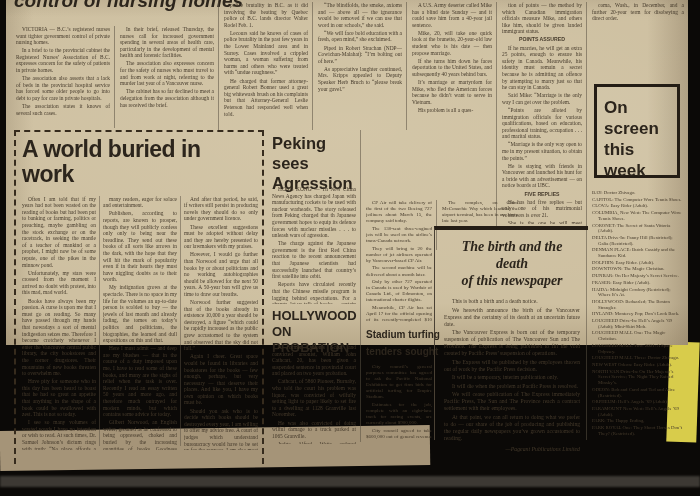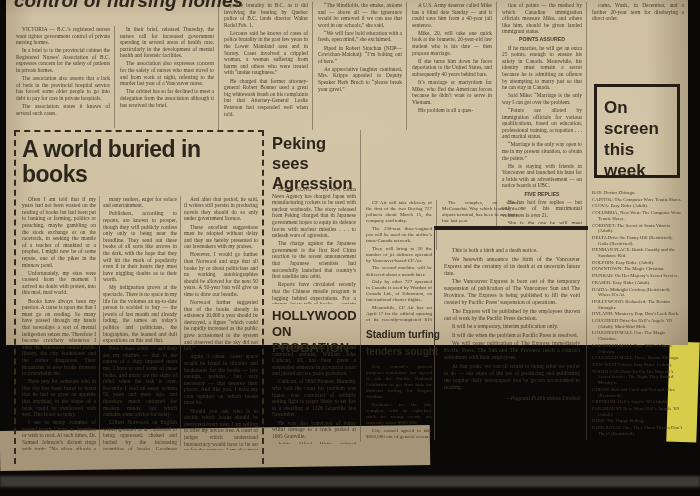--- a/index.html
+++ b/index.html
@@ -153,21 +153,21 @@
         <p class="listing">NORTH VAN Drive-In: On Her Majesty’s Secret Service; The Night They Raided Minsky’s.</p>
         <p class="listing">ODEON: Bob and Carol and Ted and Alice (Restricted).</p>
         <p class="listing">ORPHEUM: Hell’s Angels ’69 (Adult).</p>
         <p class="listing">PARAMOUNT New West: Hell’s Angels ’69 (Adult).</p>
         <p class="listing">PARK: The Happy Ending.</p>
         <p class="listing">PARK ROYAL One: They Shoot Horses Don’t They? (Restricted).</p>
         <p class="listing">PARK ROYAL Two: Janey (Adult).</p>
       </div>
 
     <div class="abs books-box">
-      <div class="headline books-headline">A world buried in books</div>
+      <div class="headline books-headline">A world buried in work</div>
       <div class="books-cols">
         <div class="col books-col">
             <p class="para">Often I am told that if my years had not been wasted on the reading of books but had been put to banking or farming, politics or preaching, maybe gambling on the stock exchange or on the racetrack, in seeking the mantle of a teacher of mankind or a prophet, I might now be of some repute, one of the pikes in the minnow pond.</p>
             <p class="para">Unfortunately, my stars were crossed from the moment I arrived no doubt with protest, into this mad, mad world.</p>
             <p class="para">Books have always been my passion. A curse is upon me that I must go on reading. So many have passed through my hands that nowadays a sort of mental indigestion seizes me. Therefore I become crotchety whenever I enter the Vancouver central public library, the city bookstores and the corner drugstores. Their mountains of new books threaten to overwhelm me.</p>
             <p class="para">Have pity for someone who in this day has been heard to boast that he had so great an appetite that anything in the shape of a book could be swallowed with zest. This is not so today.</p>
             <p class="para">I see so many volumes of wasted words I have no intention or wish to read. At such times, Dr. Samuel Johnson’s dictum rings with truth: “No place affords a more striking conviction of the vanity of human hopes than a public library.” It also applies to bookstores and especially to the garish displays in the drugstores where the peekers gather.</p>
           </div>
         <i class="books-div"></i>
         <div class="col books-col">
@@ -214,20 +214,22 @@
         <p class="para">The second machine will be delivered about a month later.</p>
         <p class="para">Only by other 727 operated in Canada is used by Wardair of Canada Ltd., of Edmonton, on international charter flights.</p>
         <p class="para">Meanwhile, CP Air has set April 17 for the official opening of its recently-completed $10 million headquarters at Vancouver International Airport. Transport Minister Don Jamieson will officiate.</p>
       </div>
     <i class="vrule" style="left:430px;top:200px;height:50px;"></i>
     <div class="abs col tiny" style="left:436px;top:200px;width:76px;height:46px;">
         <p class="para">The complex, on Grant McConachie Way which leads to the airport terminal, has been in use since late last year.</p>
       </div>
 
     <div class="abs birth-box">
+      <div class="birth-headline">The birth and the death
+of this newspaper</div>
       <div class="col birth-body">
           <p class="para">This is both a birth and a death notice.</p>
           <p class="para">We herewith announce the birth of the Vancouver Express and the certainty of its death at an uncertain future date.</p>
           <p class="para">The Vancouver Express is born out of the temporary suspension of publication of The Vancouver Sun and The Province. The Express is being published to fill the void created by Pacific Press’ suspension of operations.</p>
           <p class="para">The Express will be published by the employees thrown out of work by the Pacific Press decision.</p>
           <p class="para">It will be a temporary, interim publication only.</p>
           <p class="para">It will die when the problem at Pacific Press is resolved.</p>
           <p class="para">We will cease publication of The Express immediately Pacific Press, The Sun and The Province reach a contract settlement with their employees.</p>
           <p class="para">At that point, we can all return to doing what we prefer to do — our share of the job of producing and publishing the regular daily newspapers you’ve grown accustomed to reading.</p>
         </div>

